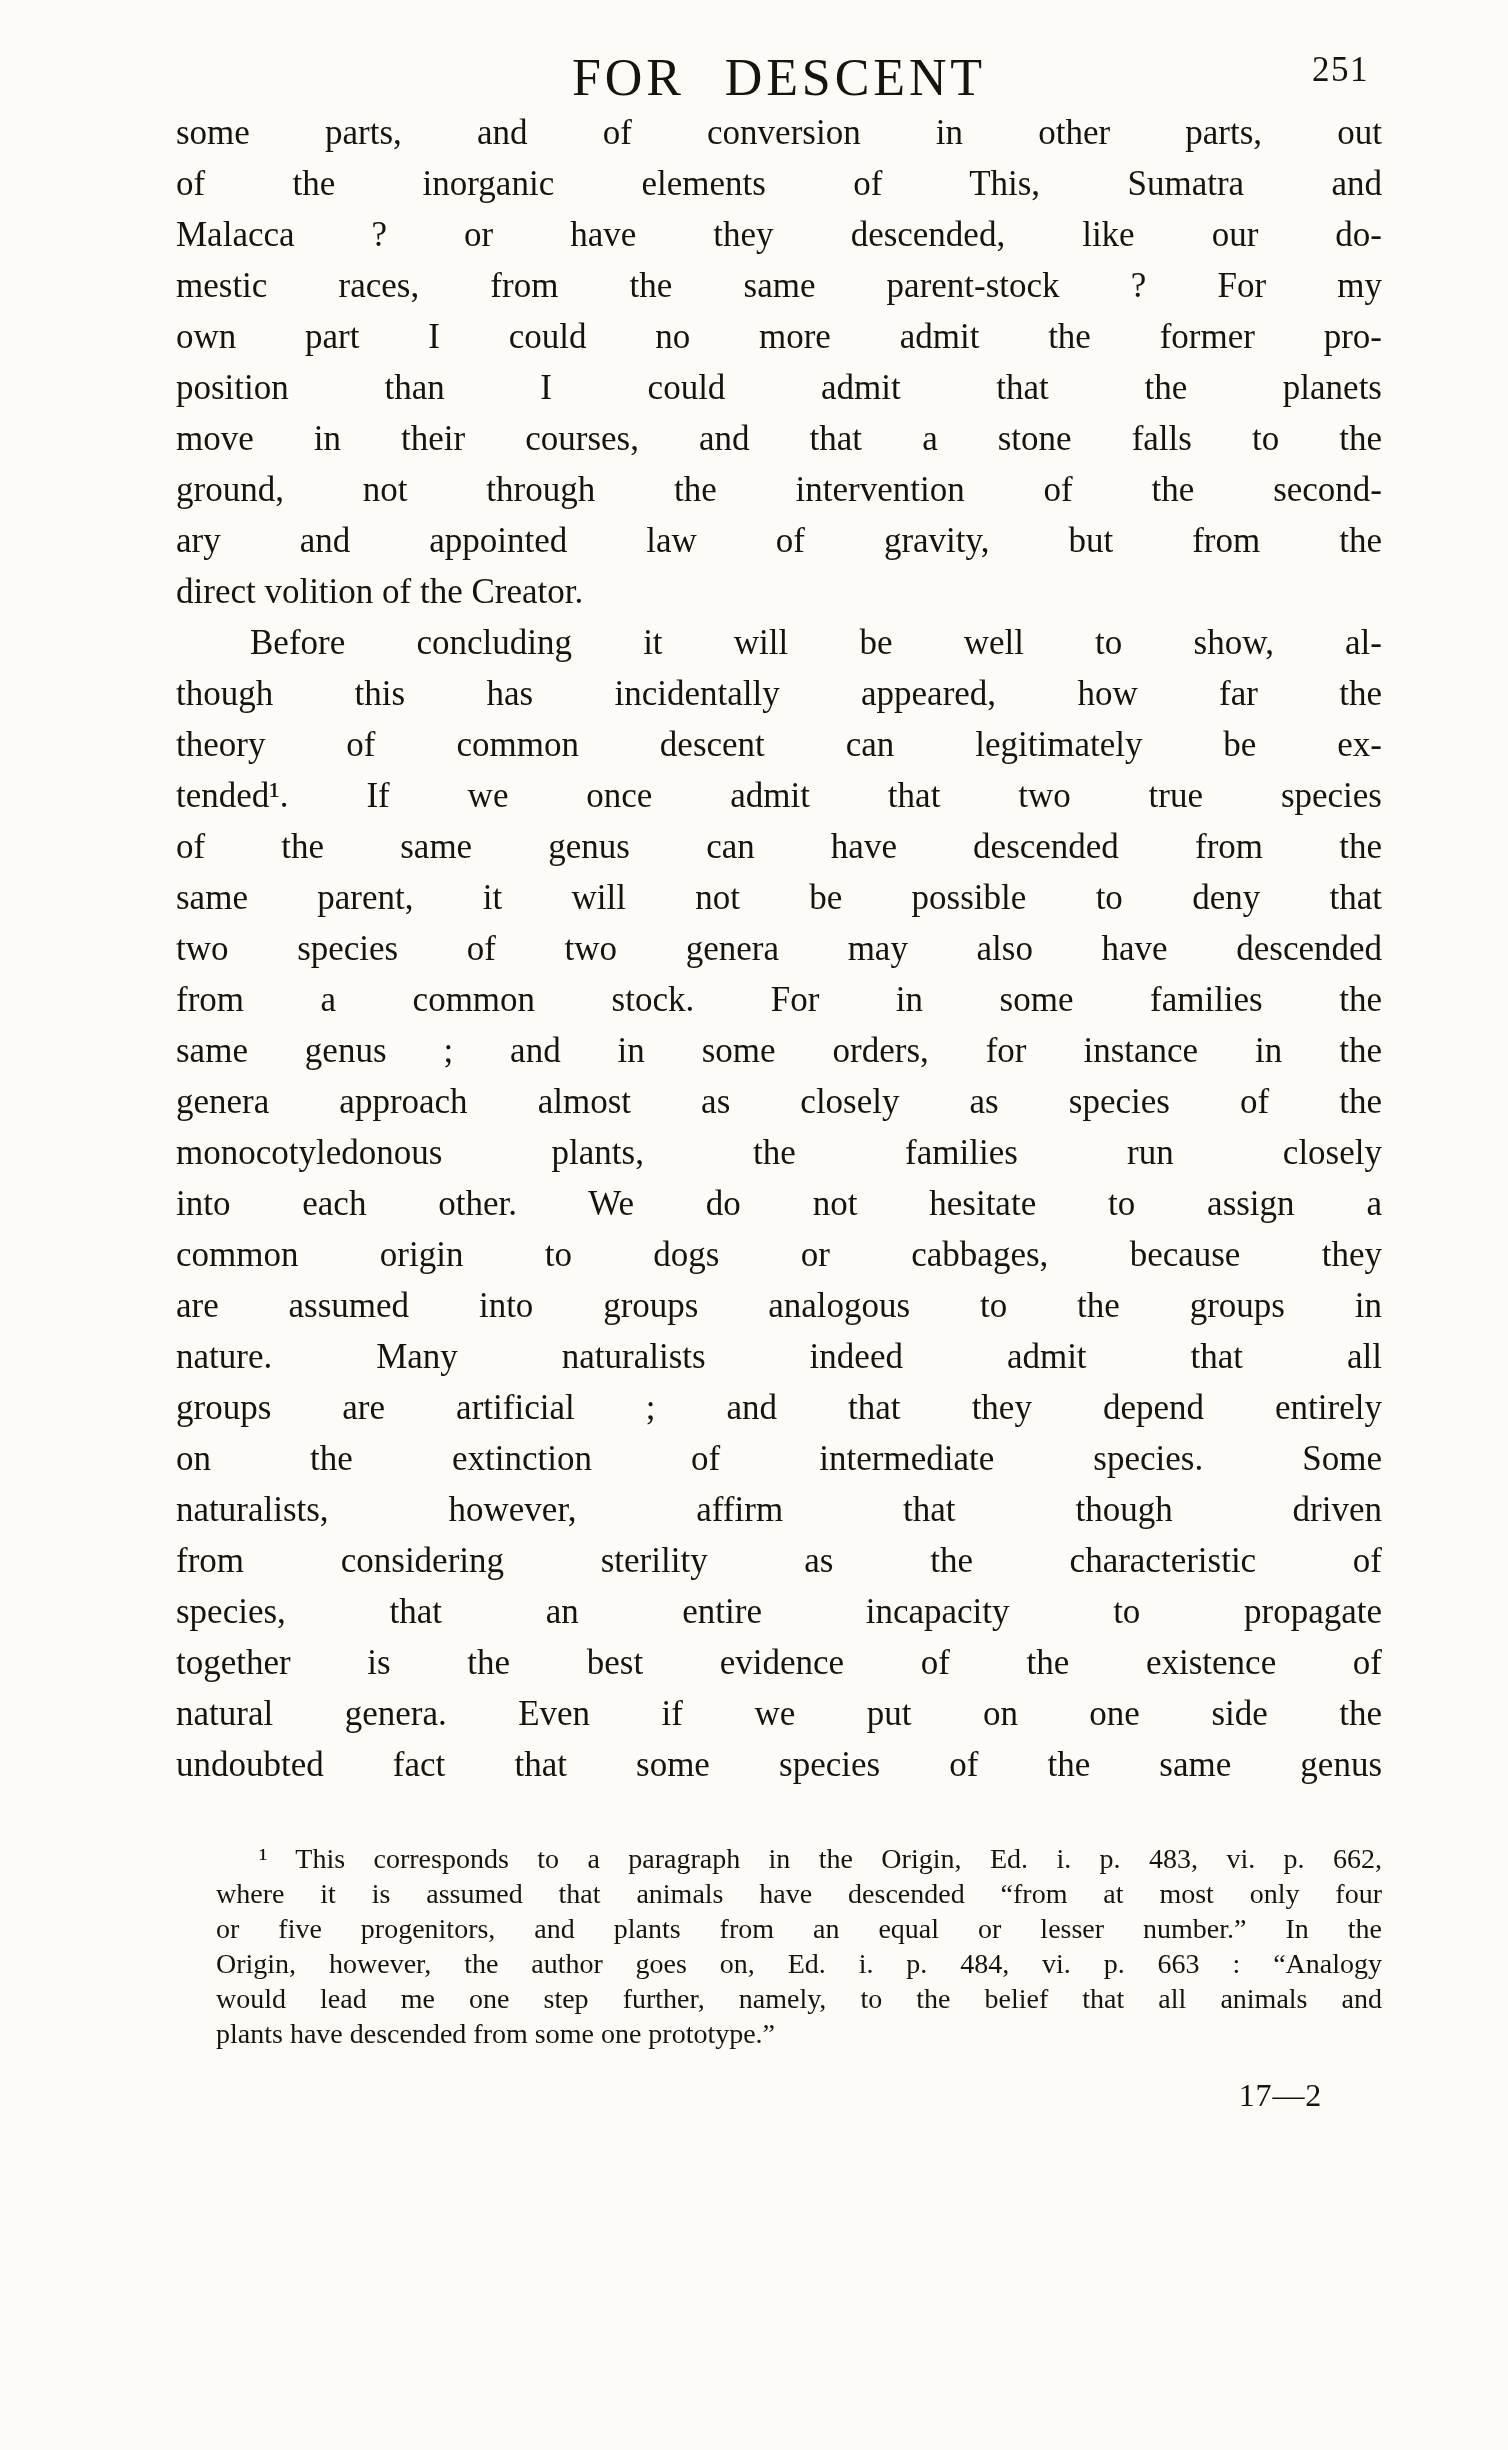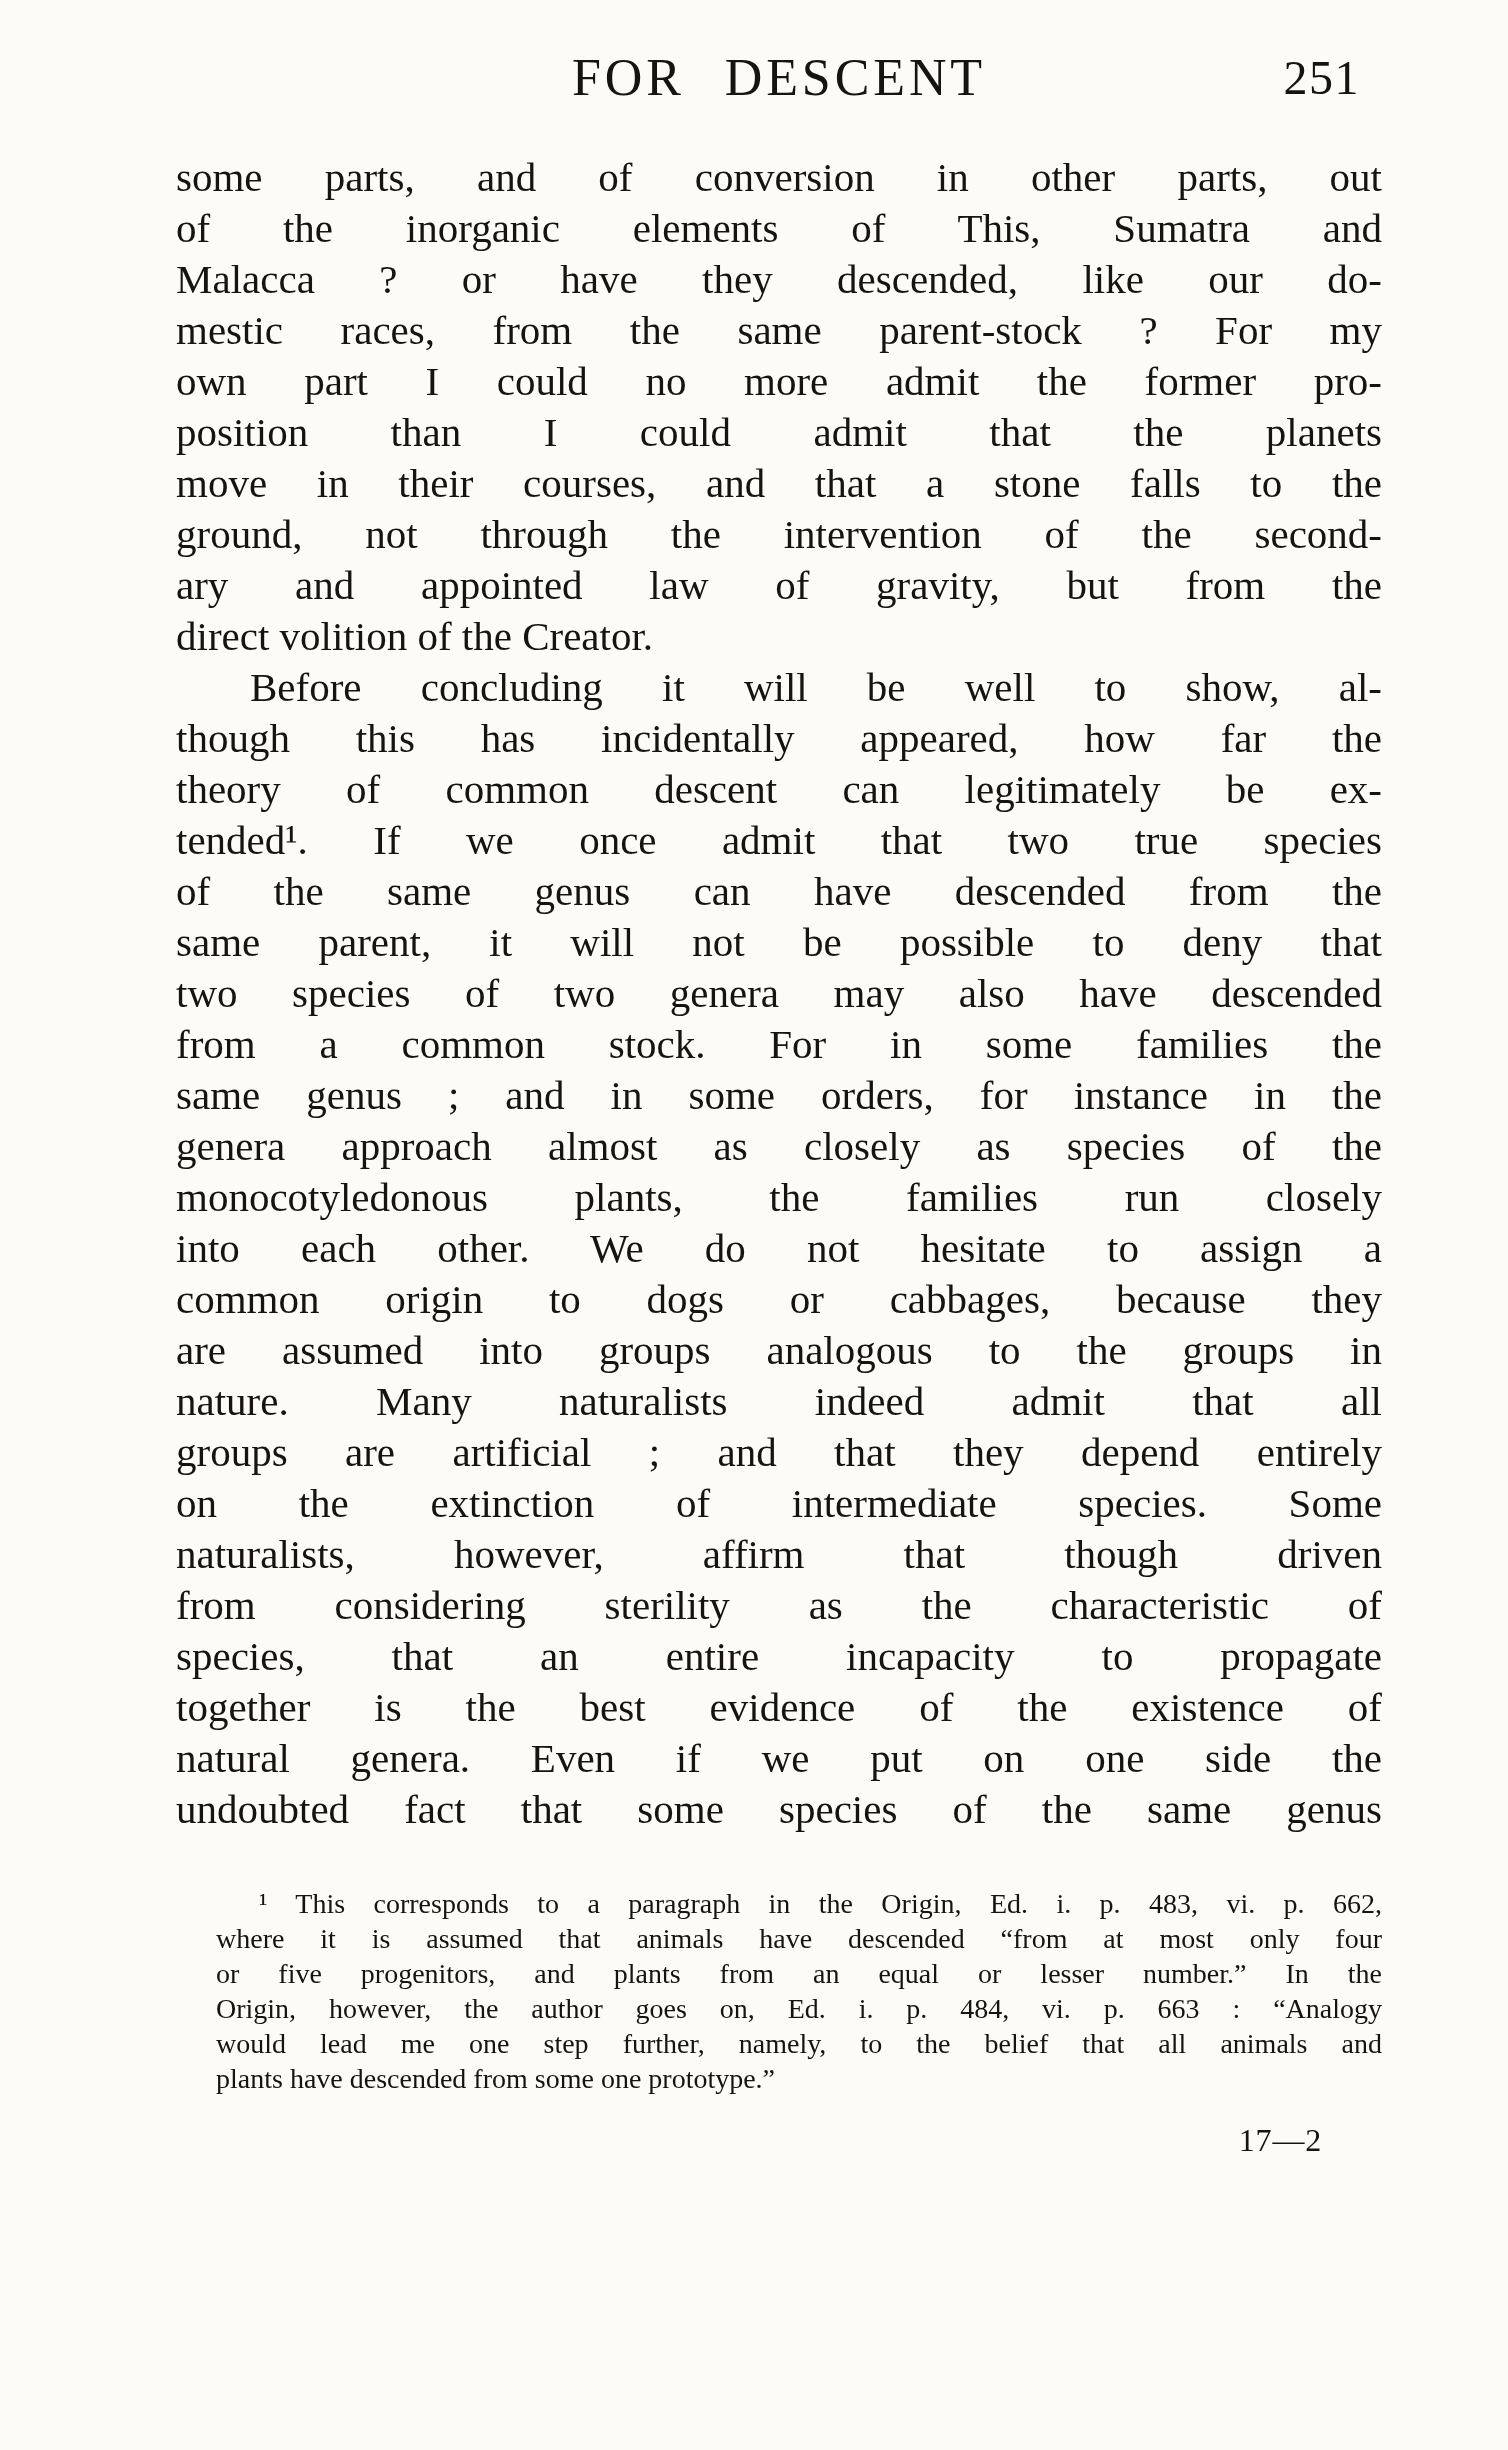--- a/index.html
+++ b/index.html
@@ -29,28 +29,27 @@
     position: absolute;
     left: 0; right: 0;
     text-align: center;
     font-size: 52px;
     letter-spacing: 3.9px;
     word-spacing: 23px;
     font-weight: 500;
   }
   .page-number {
     position: absolute;
-    right: 22px;
+    right: 13px;
     top: 1.5px;
-    font-size: 48px;
+    font-size: 35px;
     letter-spacing: 1.5px;
   }
   .body-text {
-    margin-top: 45px;
-    font-size: 41px;
+    font-size: 35px;
     line-height: 51px;
   }
   .line {
     text-align: justify;
     text-align-last: justify;
   }
   .line.short { text-align-last: left; }
   .line.indent { text-indent: 74px; }
   .footnote {
     margin-top: 51px;

